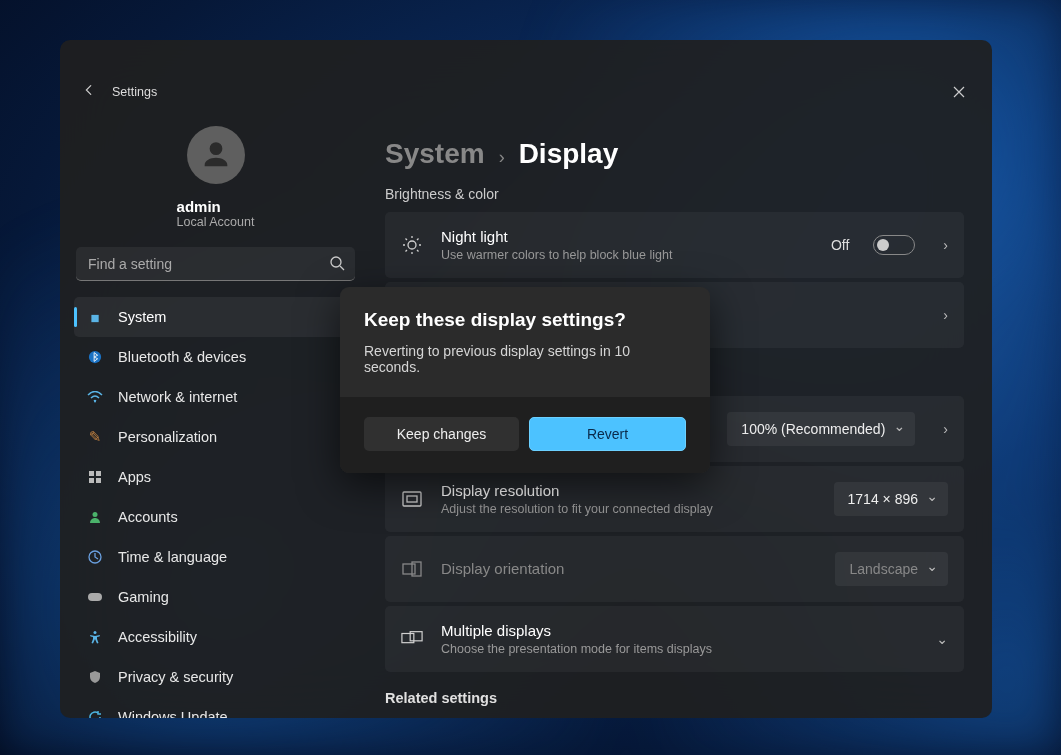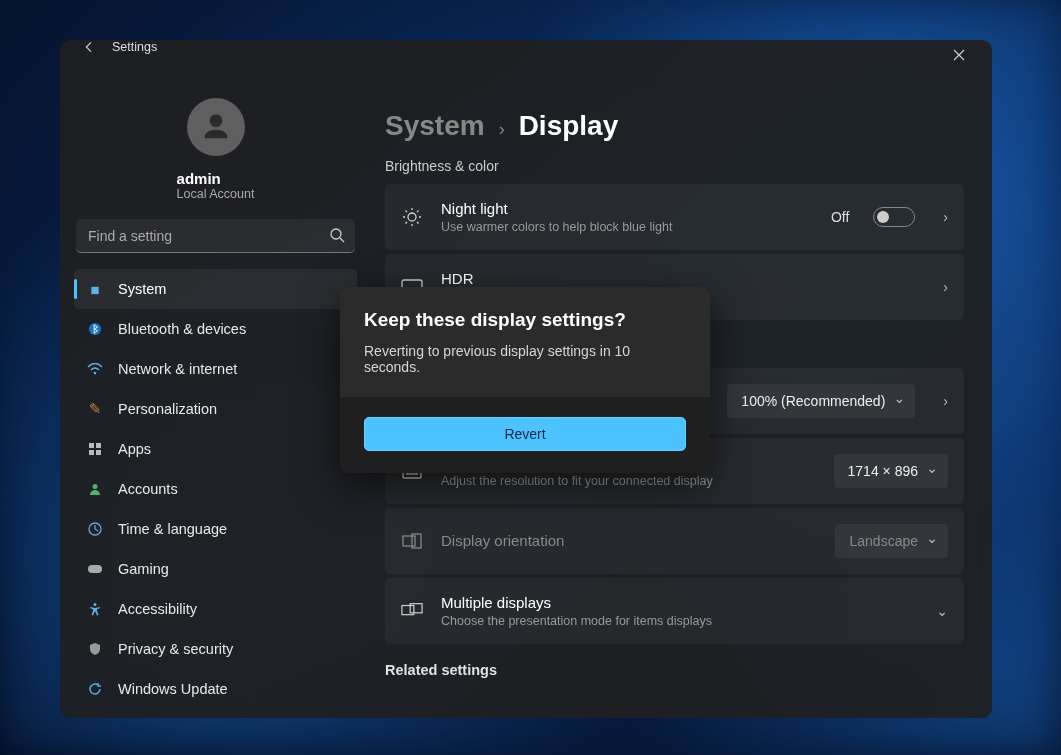--- a/index.html
+++ b/index.html
@@ -16,21 +16,21 @@
       radial-gradient(circle at 95% 90%, rgba(30,120,220,0.4), transparent 30%);
     filter: blur(20px);
   }
   .window {
     position: absolute; left: 60px; top: 40px; width: 932px; height: 678px;
     background: rgba(32,32,32,0.92);
     backdrop-filter: blur(30px);
     border-radius: 10px; overflow: hidden;
     color:#e8e8e8;
   }
-  .titlebar { display:flex; height:48px; padding:0 14px 0 22px; }
+  .titlebar { display:flex; align-items:center; height:48px; padding:0 14px 0 22px;margin-top:28px; }
   .back { width:16px; color:#ccc; }
   .app-title { margin-left:14px; font-size:12.5px; color:#ddd; }
   .close-btn { margin-left:auto; width:38px; height:30px; display:flex; align-items:center; justify-content:center; color:#ccc; border-radius:4px; cursor:pointer;}
   .layout { display:flex; height:calc(100% - 48px); }
 
   .sidebar { width: 305px; padding: 10px 8px 0 14px; }
   .user { display:flex; align-items:center; gap:14px; padding:0 2px 18px 2px;flex-direction:column;}
   .avatar { width:58px;height:58px;border-radius:50%;background:#5f5f5f;display:flex;align-items:center;justify-content:center;}
   .avatar svg{width:34px;height:34px;fill:#2b2b2b;}
   .user-name{font-size:15px;font-weight:600;color:#fff;}
@@ -326,16 +326,17 @@
   </div>
 </div>
 
 <div class="modal-scrim">
   <div class="dialog">
     <div class="dialog-body">
       <div class="dialog-title">Keep these display settings?</div>
       <div class="dialog-text">Reverting to previous display settings in 10 seconds.</div>
     </div>
     <div class="dialog-actions">
+      <button class="btn btn-secondary">Keep changes</button>
       <button class="btn btn-primary">Revert</button>
     </div>
   </div>
 </div>
 
 </body></html>

